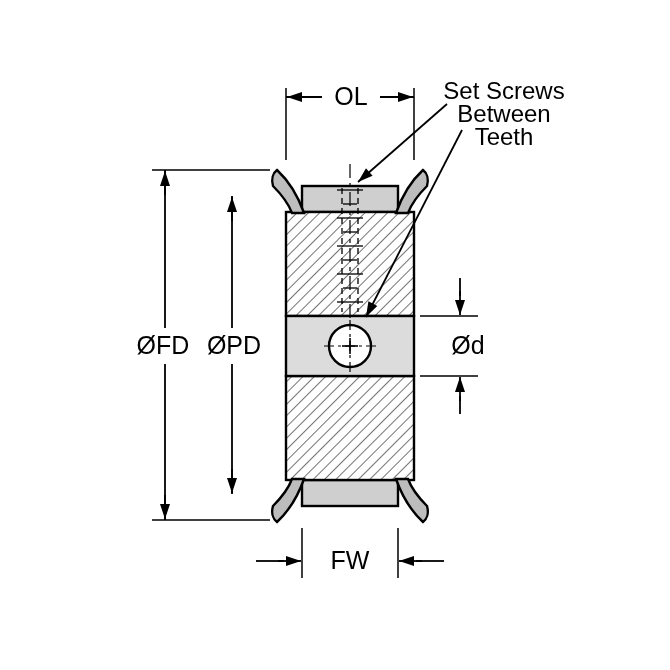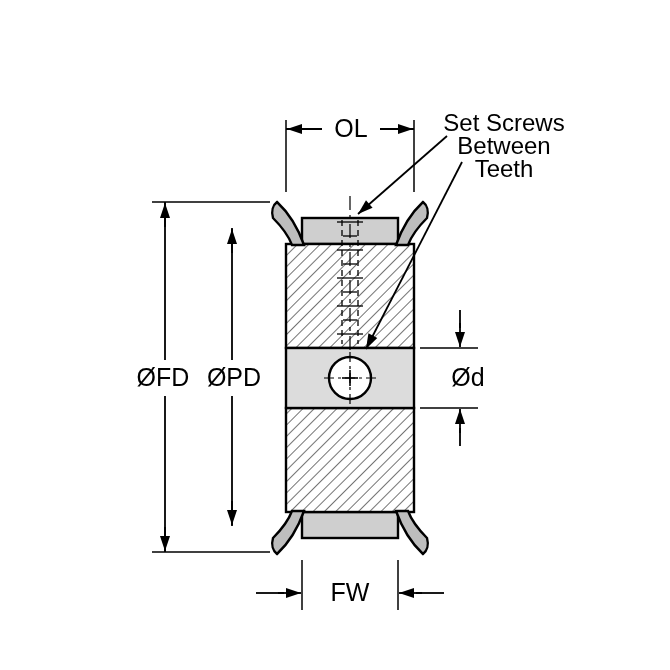--- a/index.html
+++ b/index.html
@@ -8,21 +8,20 @@
     background: #ffffff;
     width: 670px;
     height: 670px;
     overflow: hidden;
   }
   .stage {
     position: relative;
     width: 670px;
     height: 506px;
     background: #ffffff;
-    margin-top: 32px;
   }
   svg { display: block; }
   text {
     font-family: "Liberation Sans", sans-serif;
     fill: #000000;
   }
   .dim-label  { font-size: 25px; }
   .note-label { font-size: 24px; }
   .outline   { stroke: #000000; stroke-width: 2.4; }
   .dimline   { stroke: #000000; stroke-width: 1.8; fill: none; }

